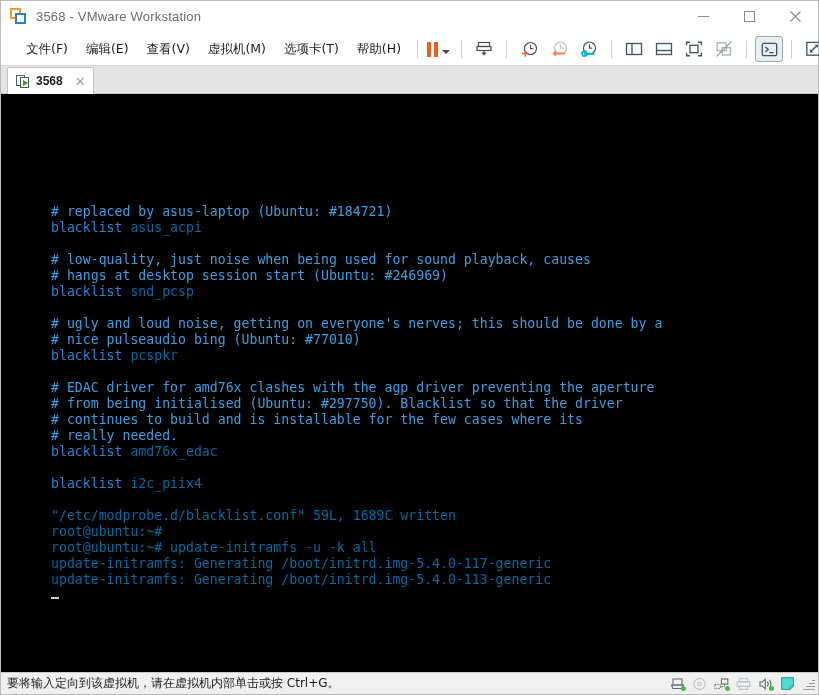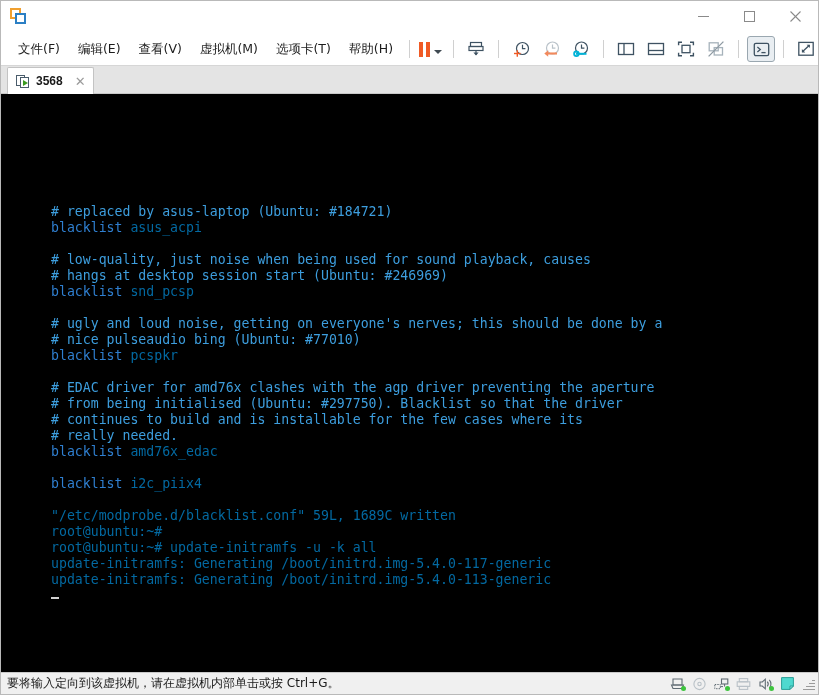--- a/index.html
+++ b/index.html
@@ -43,21 +43,21 @@
     width:46px;height:30px;display:flex;align-items:center;justify-content:center;
     color:#8a8a8a;
   }
 
   
   .menubar{
     height:32px;flex:0 0 32px;
     display:flex;align-items:center;
     background:#ffffff;
     border-bottom:1px solid #d6d6d6;
-    padding-left:8px;
+    padding-left:16px;
   }
   .menu-item{
     font-size:12.5px;color:#1c1c1c;
     padding:4px 8px;margin:0 1px;
     white-space:nowrap;cursor:default;
     font-family:"DejaVu Sans","Liberation Sans",sans-serif;
   }
   .tsep{width:1px;height:18px;background:#d0d0d0;margin:0 7px;flex:0 0 1px;}
   .tbtn{
     width:26px;height:24px;display:flex;align-items:center;justify-content:center;
@@ -154,20 +154,21 @@
 <div class="app">
 
   <div class="titlebar">
     <div class="tb-icon">
       <div class="vm-logo">
         <div class="sq1"></div>
         <div class="sq2"></div>
         <div class="sq3"></div>
       </div>
     </div>
+    <div class="title-text">3568 - VMware Workstation</div>
     <div class="tb-spacer"></div>
     <div class="winbtn">
       <svg width="11" height="11" viewBox="0 0 11 11">
           <line x1="0" y1="5.5" x2="11" y2="5.5" stroke="#8a8a8a" stroke-width="1"></line>
         </svg>
     </div>
     <div class="winbtn">
       <svg width="11" height="11" viewBox="0 0 11 11">
           <rect x="0.5" y="0.5" width="10" height="10" fill="none" stroke="#8a8a8a" stroke-width="1"></rect>
         </svg>

